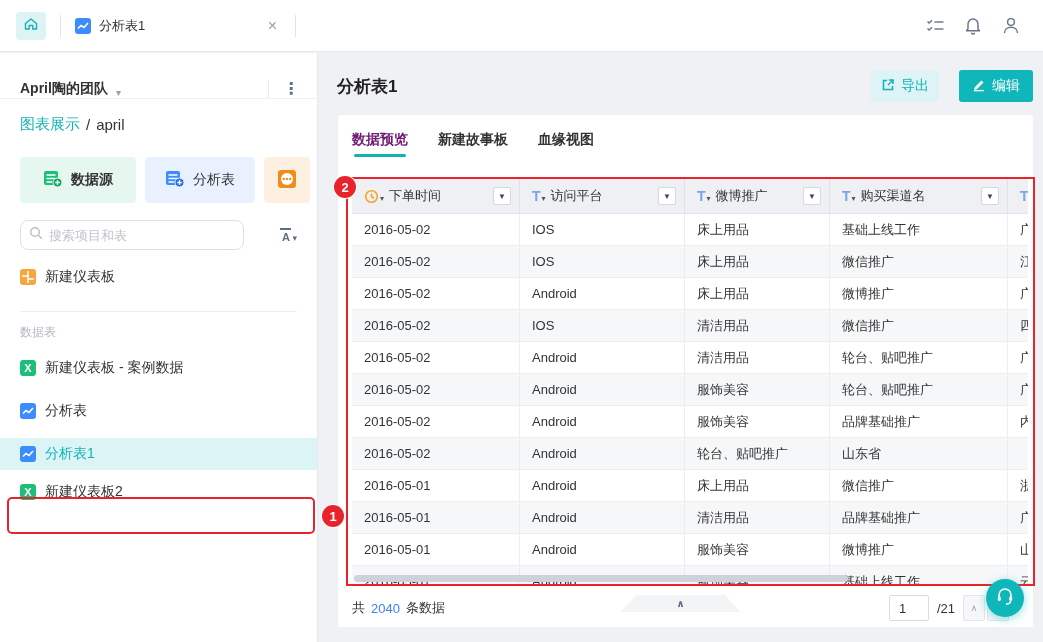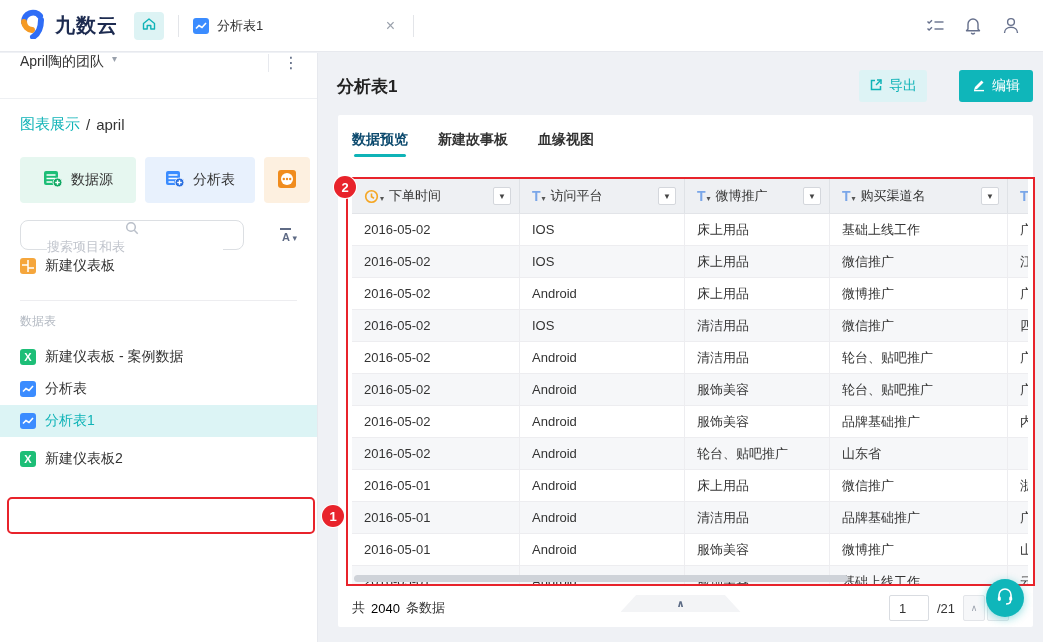--- a/index.html
+++ b/index.html
@@ -16,76 +16,76 @@
   .v-div{width:1px;height:22px;background:#e3e5e9;margin:0 14px;}
   .doc-tab{display:flex;align-items:center;width:206px;height:52px;cursor:pointer;}
   .doc-tab .tab-label{font-size:13px;color:#333;margin-left:8px;}
   .tab-close{margin-left:auto;color:#9aa1ac;font-size:16px;line-height:1;cursor:pointer;padding:2px 4px;}
   .top-icons{margin-left:auto;display:flex;align-items:center;gap:18px;margin-right:22px;}
   .top-icons .ticon{width:20px;height:20px;display:flex;align-items:center;justify-content:center;cursor:pointer;}
 
   
   .sidebar{position:absolute;top:53px;left:0;width:318px;bottom:0;background:#fff;
     border-right:1px solid #e7e9ee;z-index:10;}
-  .team-row{height:46px;display:flex;align-items:flex-start;padding:0 18px 0 20px;border-bottom:1px solid #eef0f3;}
+  .team-row{height:46px;display:flex;align-items:flex-end;padding:0 18px 0 20px;border-bottom:1px solid #eef0f3;font-weight:bold;}
   .team-name{font-size:14px;color:#333;}
   .team-caret{font-size:10px;color:#9aa1ac;margin-left:8px;}
   .team-right{margin-left:auto;display:flex;align-items:center;}
   .team-vdiv{width:1px;height:18px;background:#e7e9ee;margin-right:14px;}
   .more-dots{font-size:16px;color:#5f6b85;cursor:pointer;letter-spacing:0;}
   .crumbs{margin:14px 20px 0;height:22px;font-size:15px;display:flex;align-items:center;gap:6px;}
   .crumb-root{color:#10b3b7;cursor:pointer;}
   .crumb-sep,.crumb-cur{color:#333;}
   .actions{margin:22px 20px 0;display:flex;gap:9px;height:46px;}
   .act-btn{flex:none;display:flex;align-items:center;justify-content:center;gap:8px;
     border-radius:4px;font-size:14px;color:#333;cursor:pointer;}
-  .act-ds{width:116px;background:#e6f7f0;}
+  .act-ds{width:116px;background:#e6f7f0;font-weight:bold;}
   .act-an{width:110px;background:#e8f1fd;}
   .act-more{width:46px;background:#fdf0e0;}
   .search-row{margin:17px 20px 0;display:flex;align-items:center;}
   .search-box{width:224px;height:30px;border:1px solid #dcdfe3;border-radius:8px;
-    display:flex;align-items:center;padding:0 8px;background:#fff;flex-direction:column;}
+    display:flex;align-items:center;padding:0 8px;background:#fff;}
   .search-box input{border:none;outline:none;flex:1;font-size:13px;color:#333;margin-left:6px;
     font-family:"Liberation Sans","DejaVu Sans",sans-serif;}
   .search-box input::placeholder{color:#c0c4cc;}
   .sort-icon{margin-left:auto;display:flex;align-items:flex-end;cursor:pointer;color:#5f6b85;}
   .sort-a{display:flex;flex-direction:column;align-items:center;line-height:1;}
   .sort-bar{width:11px;height:2px;background:#5f6b85;margin-bottom:2px;}
   .sort-letter{font-size:11px;font-weight:bold;}
   .sort-caret{font-size:9px;margin-left:1px;color:#5f6b85;}
   .grp-label{margin:26px 0 0 20px;height:18px;font-size:12px;color:#b3b9c2;}
   .grp-label.g2{margin-top:12px;}
   .side-item{height:32px;display:flex;align-items:center;padding-left:20px;gap:9px;
-    font-size:14px;color:#333;cursor:pointer;margin-top:0;}
+    font-size:14px;color:#333;cursor:pointer;margin-top:11px;}
   .side-item.first{margin-top:8px;}
   .side-item.t3{margin-top:10px;}
   .side-item.t6{margin-top:6px;}
   .side-item.active{background:#dcf4f5;color:#0fb3b7;}
   .side-divider{margin:18px 20px 0;height:1px;background:#ededf0;}
   .sq-icon{width:16px;height:16px;border-radius:3px;flex:none;display:flex;
     align-items:center;justify-content:center;}
   .excel{background:#1dbe77;color:#fff;font-size:11px;font-weight:bold;}
   .side-handle{position:absolute;left:317px;top:335px;width:8px;height:34px;display:flex;
     flex-direction:column;align-items:center;justify-content:center;gap:3px;cursor:pointer;}
   .side-handle i{width:3px;height:3px;border-radius:50%;background:#c2c8d2;}
 
   
   .main{position:absolute;top:53px;left:319px;right:0;bottom:0;background:#eff1f5;}
   .main-title{position:absolute;left:18px;top:22px;font-size:17px;font-weight:bold;color:#222;}
   .btn{position:absolute;top:17px;height:32px;border:none;border-radius:3px;display:flex;
     align-items:center;justify-content:center;gap:6px;font-size:14px;cursor:pointer;
     font-family:"Liberation Sans","DejaVu Sans",sans-serif;}
-  .btn-export{right:116px;width:68px;background:#ddf3f5;color:#0fb3b7;}
+  .btn-export{right:104px;width:68px;background:#ddf3f5;color:#0fb3b7;}
   .btn-edit{right:10px;width:74px;background:#0fb6ba;color:#fff;}
   .card{position:absolute;left:19px;top:62px;right:10px;bottom:15px;background:#fff;border-radius:2px;}
   .tabs{position:absolute;left:14px;top:0;height:44px;display:flex;gap:30px;}
   .tab{position:relative;display:flex;align-items:center;font-size:14px;color:#333;
     cursor:pointer;padding-top:6px;font-weight:bold;}
   .tab.inactive{font-weight:bold;color:#333;}
-  .tab.active{color:#0c4a6e;}
+  .tab.active{color:#701a75;}
   .tab.active::after{content:"";position:absolute;left:2px;right:2px;bottom:2px;height:3px;
     background:#0fb3b7;border-radius:2px;}
   .calc-time{position:absolute;right:16px;top:21px;font-size:13px;color:#8b919c;}
 
   .table-clip{position:absolute;left:14px;top:64px;width:676px;height:407px;overflow:hidden;background:#fff;}
   .table-inner{width:810px;}
   .thead{display:flex;height:35px;background:#eef0f3;border-bottom:1px solid #e2e4e8;}
   .th{display:flex;align-items:center;padding:0 8px 0 12px;border-right:1px solid #dfe2e6;
     position:relative;cursor:pointer;}
   .th:nth-child(1),.td:nth-child(1){width:168px;flex:none;}
@@ -100,21 +100,21 @@
     border-radius:2px;display:flex;align-items:center;justify-content:center;font-size:8px;color:#444;cursor:pointer;}
   .tr{display:flex;height:32px;border-bottom:1px solid #ededf0;background:#fff;}
   .tr.alt{background:#f6f7f9;}
   .td{display:flex;align-items:center;padding:0 12px;border-right:1px solid #ededf0;
     font-size:13px;color:#333;white-space:nowrap;overflow:hidden;}
   .h-scrollbar{position:absolute;left:2px;top:396px;width:494px;height:7px;border-radius:4px;
     background:#cfd3d9;cursor:pointer;}
 
   .card-footer{position:absolute;left:14px;right:24px;bottom:4px;height:30px;display:flex;
     align-items:center;font-size:13px;color:#333;}
-  .total-count{color:#000000;margin:9px 6px;cursor:pointer;}
+  .total-count{color:#3b82f6;margin:9px 6px;cursor:pointer;}
   .collapse-tab{position:absolute;left:50%;transform:translateX(-50%);top:2px;width:120px;height:17px;
     background:#f3f4f6;clip-path:polygon(0 100%,13% 0,87% 0,100% 100%);display:flex;
     align-items:center;justify-content:center;cursor:pointer;color:#5c6b85;font-size:10px;font-weight:bold;}
   .pager{margin-left:auto;display:flex;align-items:center;gap:8px;}
   .page-input{width:40px;height:26px;border:1px solid #d9dce1;border-radius:2px;font-size:13px;
     padding-left:9px;color:#333;outline:none;font-family:"Liberation Sans","DejaVu Sans",sans-serif;}
   .page-total{color:#333;}
   .stepper{display:flex;gap:2px;}
   .step-btn{width:22px;height:26px;background:#f6f7f9;border:1px solid #e3e5e9;border-radius:2px;
     display:flex;align-items:center;justify-content:center;font-size:9px;color:#9aa1ac;cursor:pointer;}
@@ -130,30 +130,20 @@
   #ann-rect-table{left:346px;top:177px;width:689px;height:409px;}
   .ann-badge{width:22px;height:22px;border-radius:50%;background:#e8232b;color:#fff;display:flex;
     align-items:center;justify-content:center;font-size:13px;font-weight:bold;box-shadow:0 0 0 1px #fff;}
   #ann-badge-1{left:322px;top:505px;}
   #ann-badge-2{left:334px;top:176px;}
 </style>
 </head>
 <body>
 
 <header class="topbar">
-  <div class="logo">
-    <span>
-      <svg width="27" height="30" viewBox="0 0 27 30">
-        <path d="M4 13 A9 9 0 0 1 20 7" fill="none" stroke="#2f6df6" stroke-width="6" stroke-linecap="round"></path>
-        <path d="M4 13 A9 9 0 0 0 12 21" fill="none" stroke="#f59a23" stroke-width="6" stroke-linecap="round"></path>
-        <path d="M21 11 C21 20 18 25 13 28" fill="none" stroke="#2f6df6" stroke-width="6" stroke-linecap="round"></path>
-      </svg>
-    </span>
-    <span class="logo-text">九数云</span>
-  </div>
   <div class="home-btn">
     <span>
       <svg width="16" height="16" viewBox="0 0 16 16">
           <path d="M2.5 7.5 L8 3 L13.5 7.5 V13 H9.8 V9.5 H6.2 V13 H2.5 Z" fill="none" stroke="#0fb3b7" stroke-width="1.4" stroke-linejoin="round"></path>
         </svg>
     </span>
   </div>
   <div class="v-div"></div>
   <div class="doc-tab">
     <span class="sq-icon">

